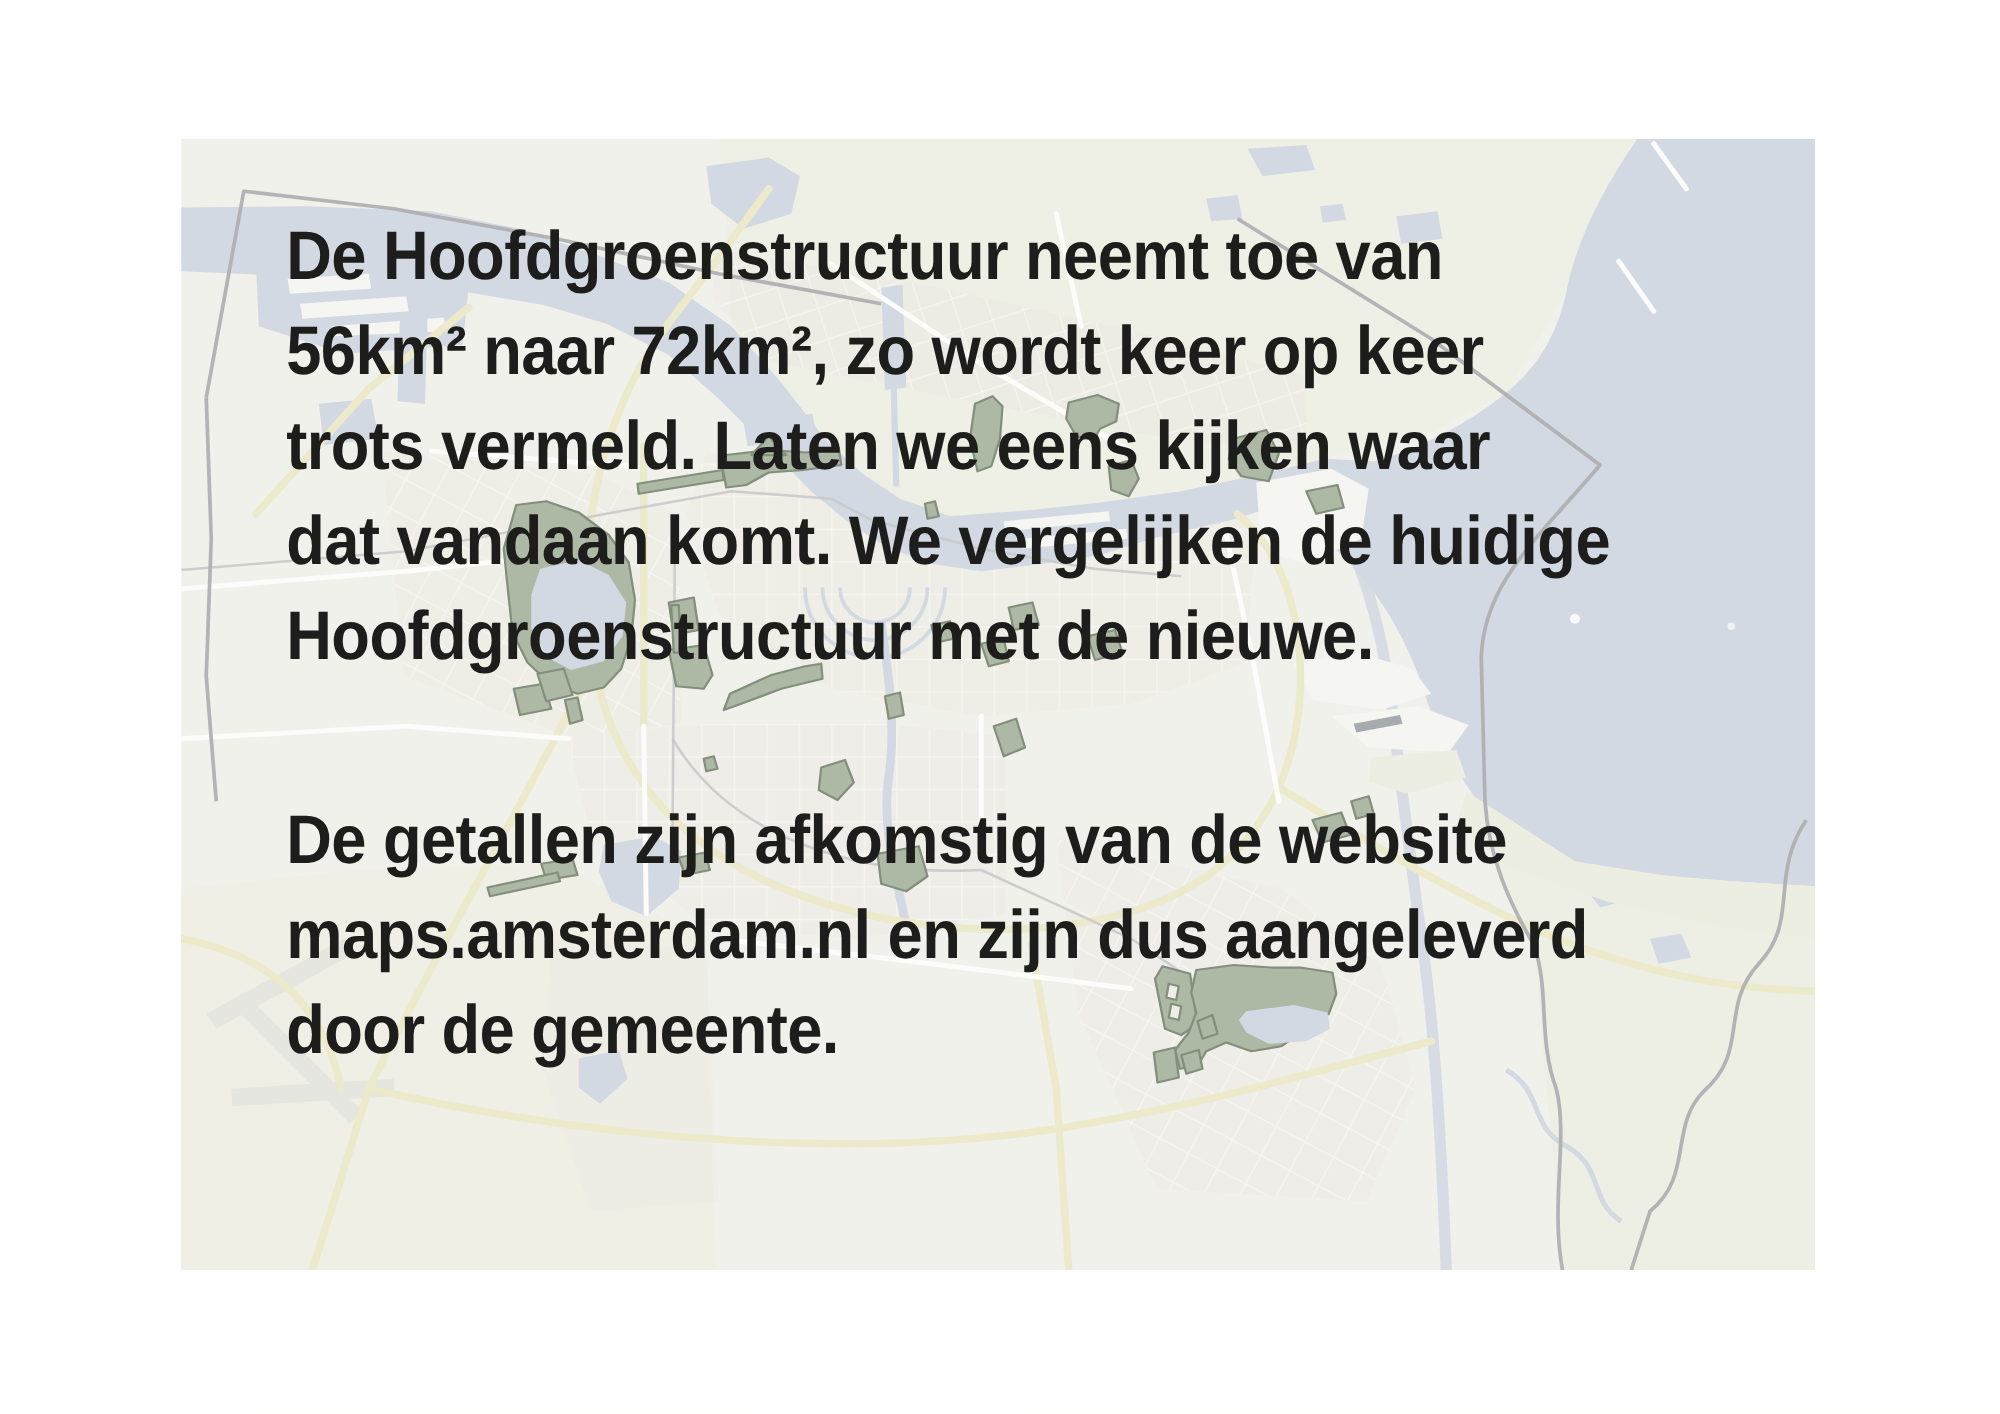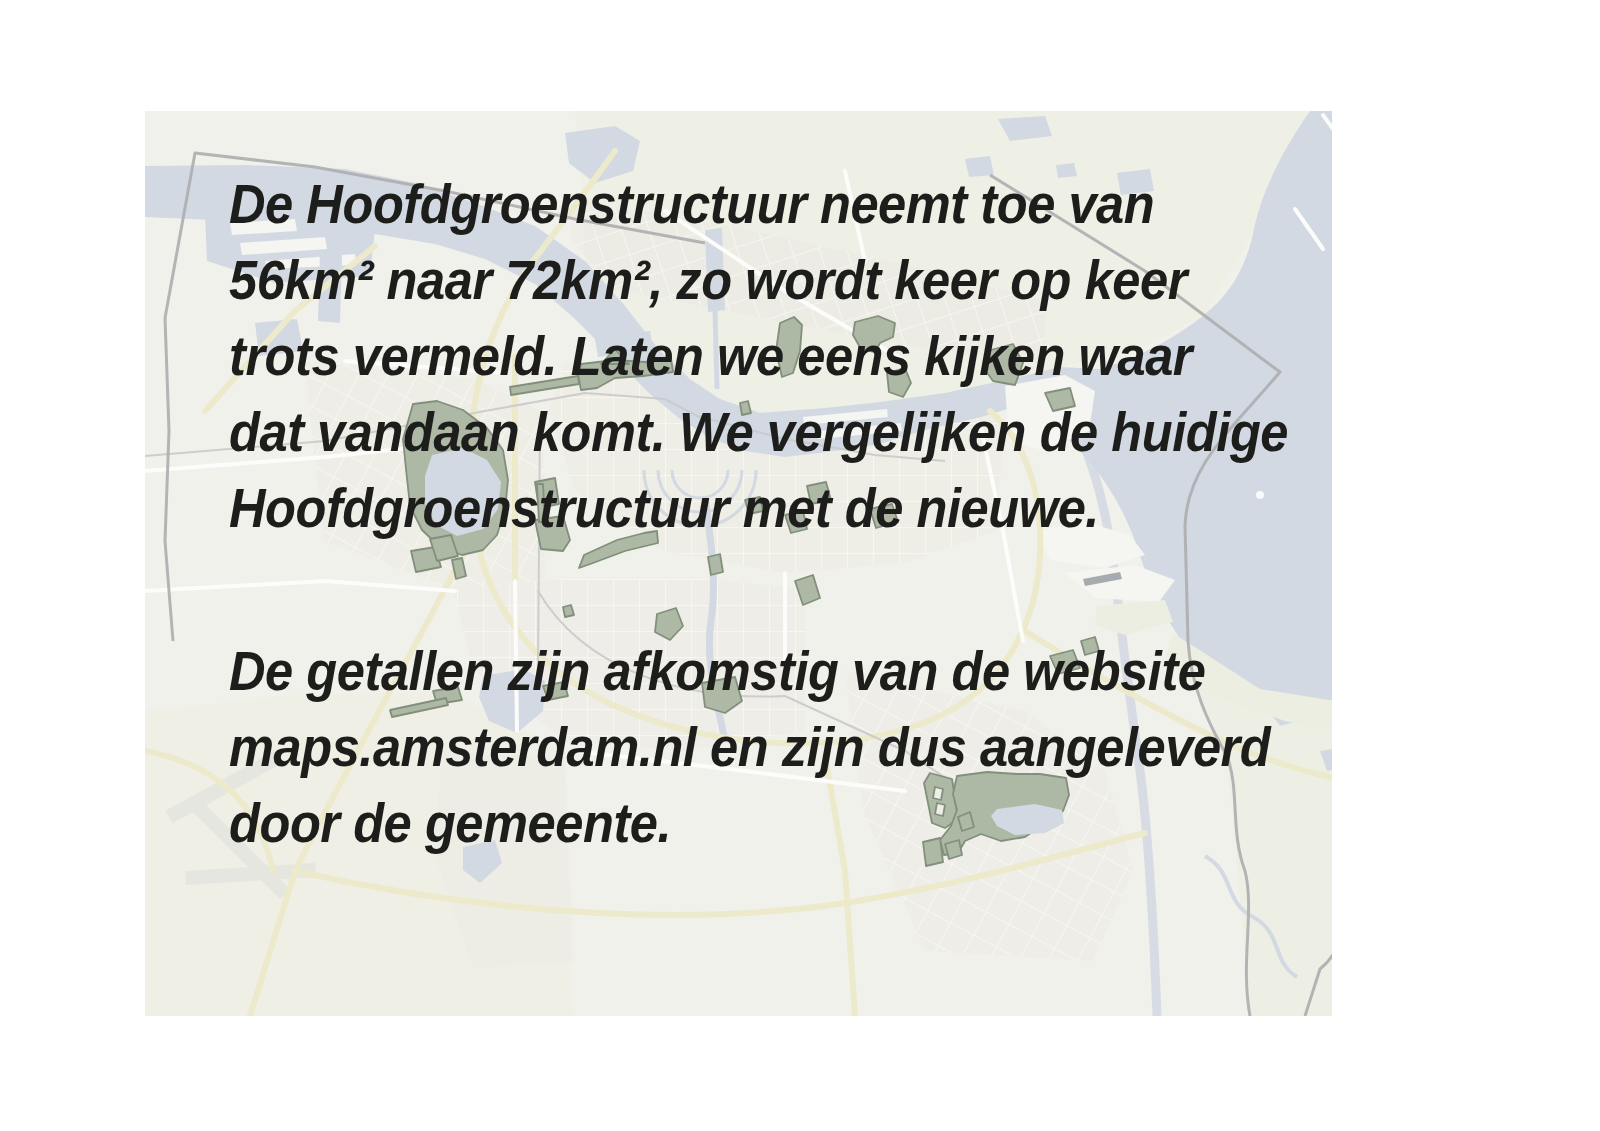--- a/index.html
+++ b/index.html
@@ -3,21 +3,21 @@
 <meta charset="utf-8">
 <style>
   :root{
     --page-bg:#ffffff; --text-color:#1d1d1b; --land:#f0efe9; --land-urban:#e9e8e0;
     --land-rural:#e9ecdd; --water:#ccd4df; --park-fill:#a2b099; --park-stroke:#71806a;
     --road-white:#fcfcfa; --road-yellow:#eae7c4; --boundary:#a5a5a8; --rail:#c2c2c4;
     --runway:#e3e3dc; --island:#f4f4ef;
   }
   html,body{margin:0;padding:0;}
   body{background:var(--page-bg);font-family:"Liberation Sans","DejaVu Sans",sans-serif;}
-  .page{position:relative;width:1332px;height:1131px;background:var(--page-bg);overflow:hidden;font-style:italic;}
+  .page{position:relative;width:1600px;height:1131px;background:var(--page-bg);overflow:hidden;}
   .map-wrap{position:absolute;left:145px;top:111px;width:1307px;height:905px;}
   .map-wrap svg{display:block;width:100%;height:100%;}
   .caption{
     position:absolute;left:229px;top:166px;
     transform:scaleX(0.92);transform-origin:0 0;
     color:var(--text-color);font-weight:700;font-size:55px;line-height:76px;
     letter-spacing:-0.5px;white-space:nowrap;
   }
   .caption .para2{margin-top:87px;}
   .line{height:76px;}

